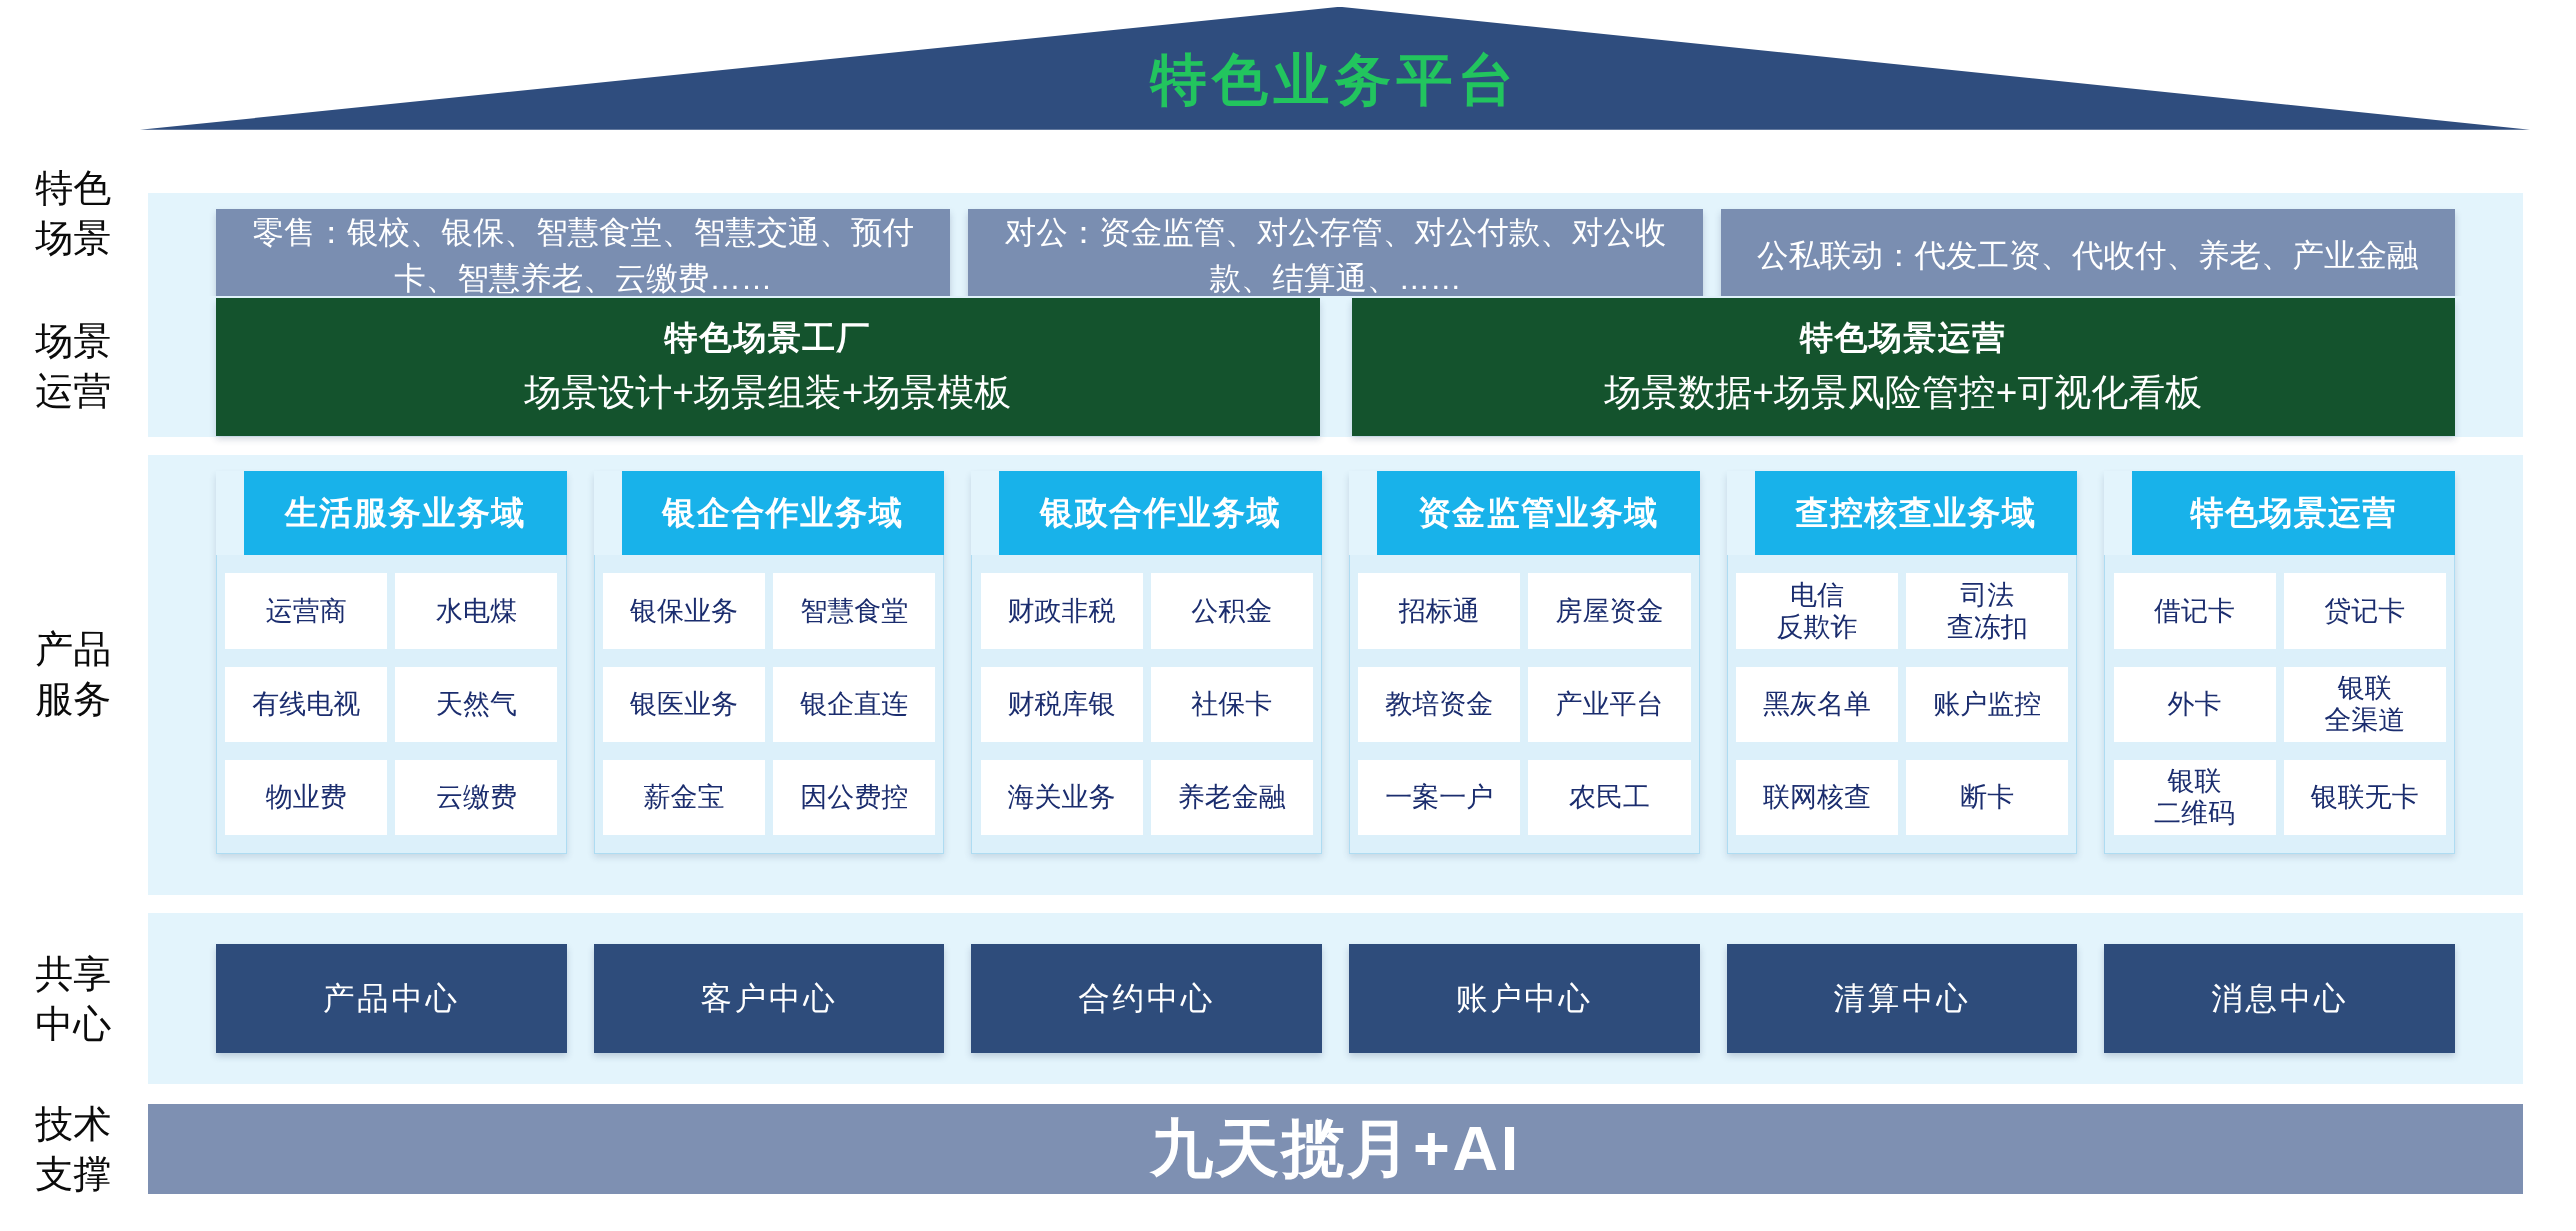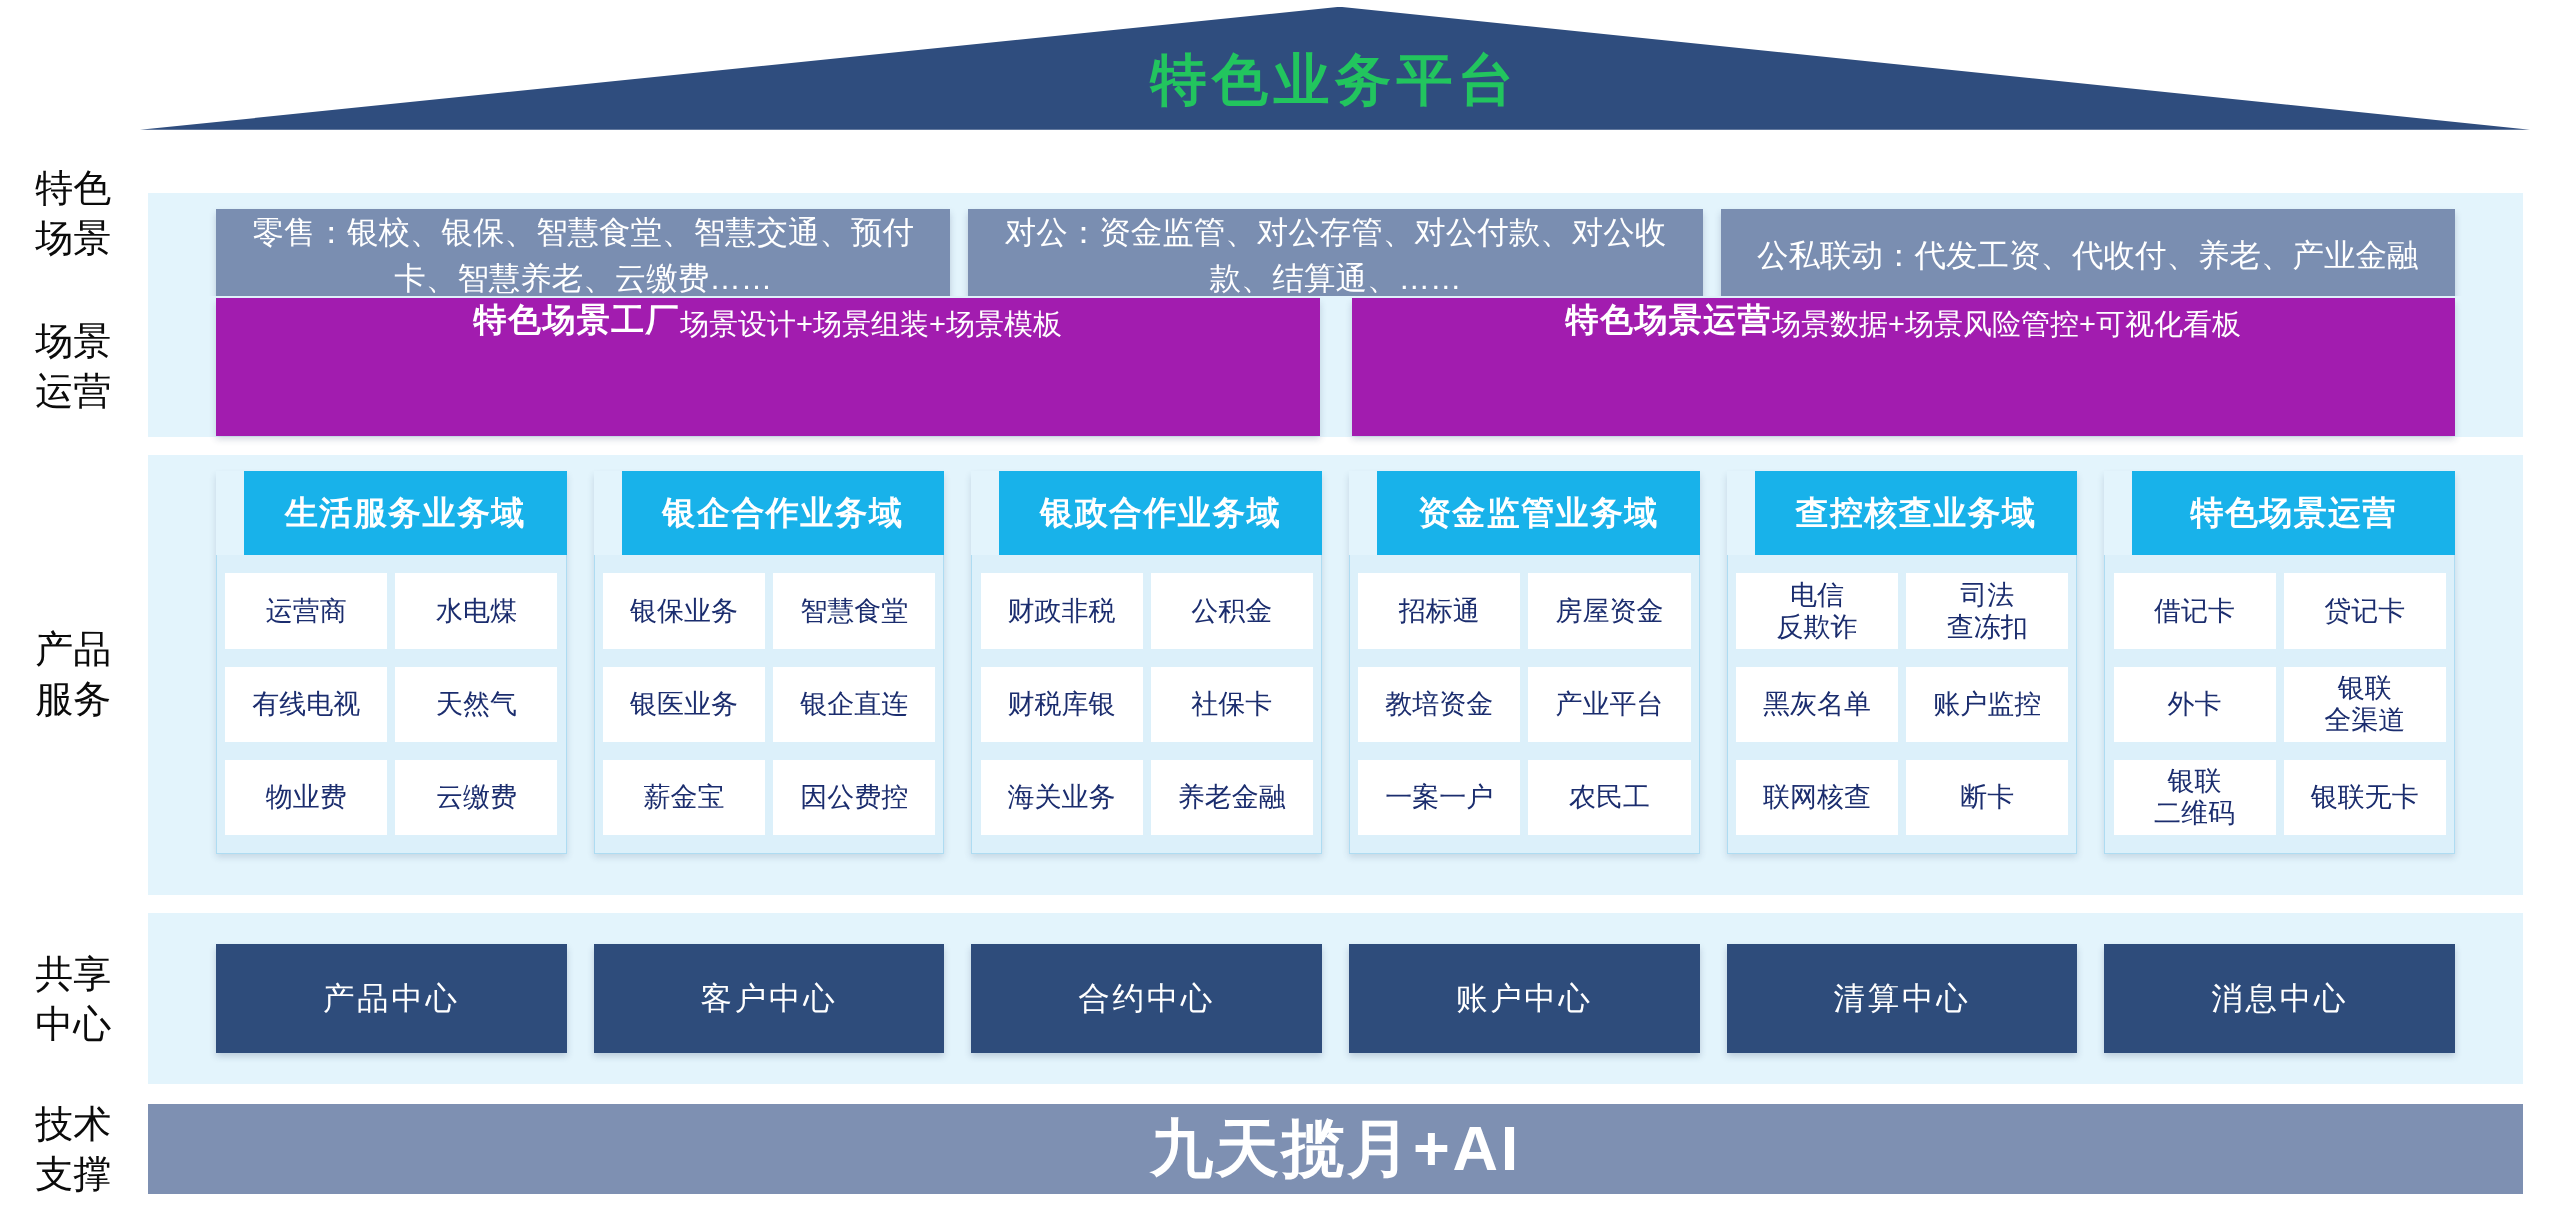--- a/index.html
+++ b/index.html
@@ -74,27 +74,27 @@
     background: #7A8EB1;
     color: #ffffff; font-size: 31.5px; line-height: 1.45;
     display: flex; align-items: center; justify-content: center;
     text-align: center; padding: 0 18px; box-sizing: border-box;
     box-shadow: 0 4.1px 6.8px rgba(40,60,100,0.22);
   }
 
   
   .op-box {
     flex: 1; height: 138px;
-    background: #a21caf;
+    background: #14532d;
     color: #ffffff; text-align: center;
-    display: flex; justify-content: center;
+    display: flex; flex-direction: column; justify-content: center;
     box-shadow: 0 4.1px 6.8px rgba(40,60,100,0.20);
   }
   .op-title    { font-size: 33px; font-weight: bold; letter-spacing: 1.4px; }
-  .op-subtitle { font-size: 29px; margin-top: 7px; }
+  .op-subtitle { font-size: 37px; margin-top: 7px; }
 
   
   .card {
     flex: 1; display: flex; flex-direction: column;
     box-shadow: 0 4.1px 6.8px rgba(40,60,100,0.16);
   }
   .card-header {
     height: 84px; flex: 0 0 84px;
     background: #18B2EA;
     color: #ffffff; font-size: 33px; font-weight: bold; letter-spacing: 1.4px;

